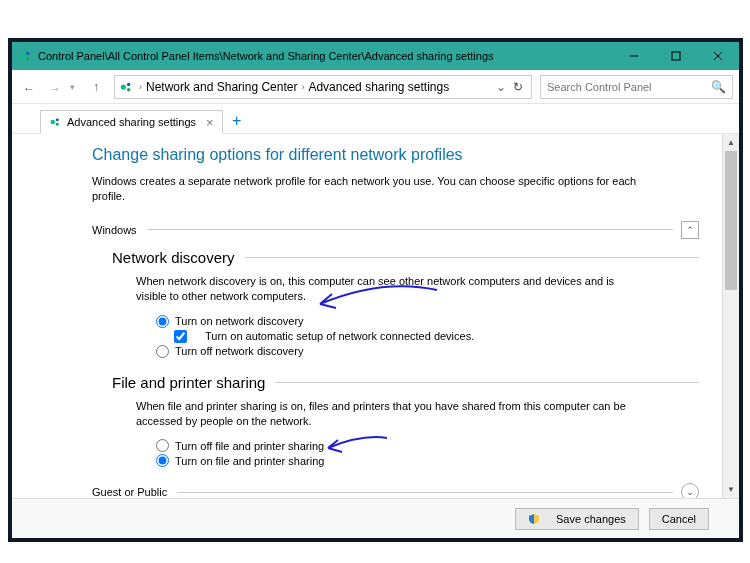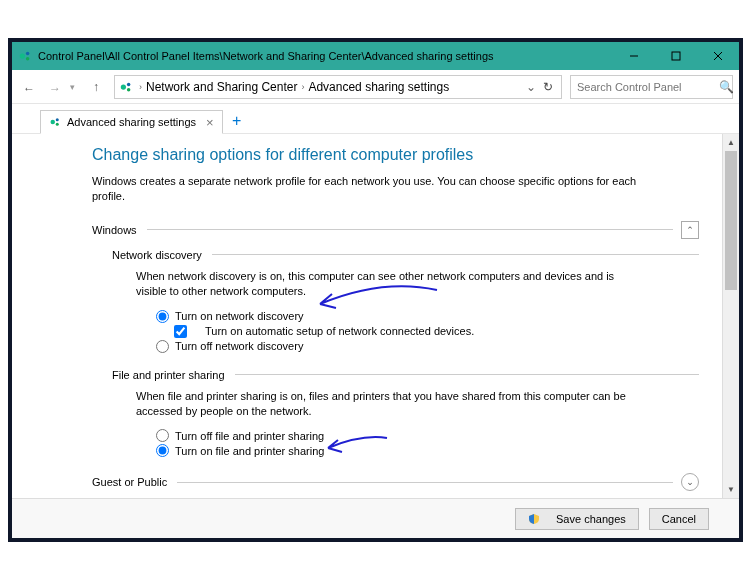--- a/index.html
+++ b/index.html
@@ -15,21 +15,21 @@
 .nav-arrow.enabled { color: #555; }
 .nav-caret { width: 12px; color: #999; font-size: 9px; }
 .nav-up { width: 20px; height: 20px; display: flex; align-items: center; justify-content: center; color: #555; cursor: pointer; }
 .addr { flex: 1; height: 24px; border: 1px solid #ccc; display: flex; align-items: center; padding: 0 4px; margin: 0 4px; background: #fff; }
 .addr .crumb-icon { width: 14px; height: 14px; margin-right: 2px; }
 .addr .chev { color: #666; font-size: 9px; margin: 0 4px; }
 .addr .crumb { cursor: pointer; white-space: nowrap; }
 .addr .spacer { flex: 1; }
 .addr .drop { color: #666; width: 16px; text-align: center; cursor: pointer; }
 .addr .refresh { width: 18px; text-align: center; cursor: pointer; color: #444; }
-.searchbox { width: 163px; height: 24px; border: 1px solid #ccc; display: flex; align-items: center; padding: 0 6px; }
+.searchbox { width: 193px; height: 24px; border: 1px solid #ccc; display: flex; align-items: center; padding: 0 6px; }
 .searchbox input { border: none; outline: none; flex: 1; font-size: 11px; color: #888; background: transparent; }
 .searchbox .s-icon { color: #555; }
 .tabstrip { height: 30px; display: flex; align-items: flex-end; padding-left: 28px; gap: 2px; border-bottom: 1px solid #e5e5e5; }
 .tab { height: 24px; border: 1px solid #ccc; border-bottom: 1px solid #fff; display: flex; align-items: center; padding: 0 8px; gap: 6px; font-size: 11px; background: #fff; position: relative; bottom: -1px; }
 .tab .tab-icon { width: 12px; height: 12px; }
 .tab .tab-x { color: #777; cursor: pointer; font-size: 13px; margin-left: 4px; }
 .newtab { width: 24px; height: 24px; display: flex; align-items: center; justify-content: center; color: #0078d4; font-size: 16px; cursor: pointer; }
 .content-wrap { flex: 1; position: relative; overflow: hidden; }
 .scrollbar-v { position: absolute; top: 0; right: 0; width: 17px; height: 100%; background: #f0f0f0; border-left: 1px solid #ddd; }
 .scrollbar-v .arrow { height: 17px; display: flex; align-items: center; justify-content: center; font-size: 8px; color: #555; cursor: pointer; }
@@ -38,21 +38,21 @@
 .scrollbar-v .arrow.bot { position: absolute; bottom: 0; left: 0; right: 0; }
 .content { padding: 12px 40px 10px 80px; height: 100%; overflow: hidden; }
 .page-title { color: #17a; font-size: 16px; margin-bottom: 10px; }
 .page-desc { font-size: 11px; margin-bottom: 16px; line-height: 1.4; max-width: 560px; }
 .section-row { display: flex; align-items: center; margin-bottom: 10px; }
 .section-label { font-size: 11px; margin-right: 10px; }
 .section-line { flex: 1; height: 1px; background: #ccc; }
 .expander { width: 18px; height: 18px; border: 1px solid #aaa; margin-left: 8px; display: flex; align-items: center; justify-content: center; font-size: 9px; color: #555; cursor: pointer; }
 .subsection { padding-left: 20px; margin-bottom: 16px; }
 .sub-row { display: flex; align-items: center; margin-bottom: 8px; }
-.sub-label { font-size: 11px; margin-right: 10px; }
+.sub-label { font-size: 15px; margin-right: 10px; }
 .sub-line { flex: 1; height: 1px; background: #ccc; }
 .sub-desc { font-size: 11px; padding-left: 24px; margin-bottom: 10px; line-height: 1.4; max-width: 520px; }
 .options { padding-left: 44px; }
 .opt { display: flex; align-items: center; margin-bottom: 2px; font-size: 11px; }
 .opt input { margin-right: 6px; }
 .opt.indent { padding-left: 18px; gap: 12px; }
 .footer { height: 40px; border-top: 1px solid #ddd; display: flex; align-items: center; justify-content: flex-end; padding: 0 30px; gap: 10px; background: #f8f8f8; }
 .footer .btn { height: 22px; border: 1px solid #bbb; background: #e9e9e9; padding: 0 12px; font-size: 11px; display: flex; align-items: center; gap: 16px; cursor: pointer; text-align: center; }
 .footer .shield { width: 12px; height: 12px; }
 .arrow-annot { position: absolute; pointer-events: none; }
@@ -120,21 +120,21 @@
           <circle cx="11" cy="11" r="2" fill="#1a5"></circle>
         </svg>
       <span>Advanced sharing settings</span>
       <span class="tab-x">×</span>
     </div>
     <div class="newtab">+</div>
   </div>
 
   <div class="content-wrap">
     <div class="content">
-      <div class="page-title">Change sharing options for different computer profiles</div>
+      <div class="page-title">Change sharing options for different network profiles</div>
       <div class="page-desc">Windows creates a separate network profile for each network you use. You can choose specific options for each profile.</div>
 
       <div class="section-row">
         <span class="section-label">Windows</span>
         <div class="section-line"></div>
         <div class="expander">⌃</div>
       </div>
 
       <div class="subsection">
         <div class="sub-row">

